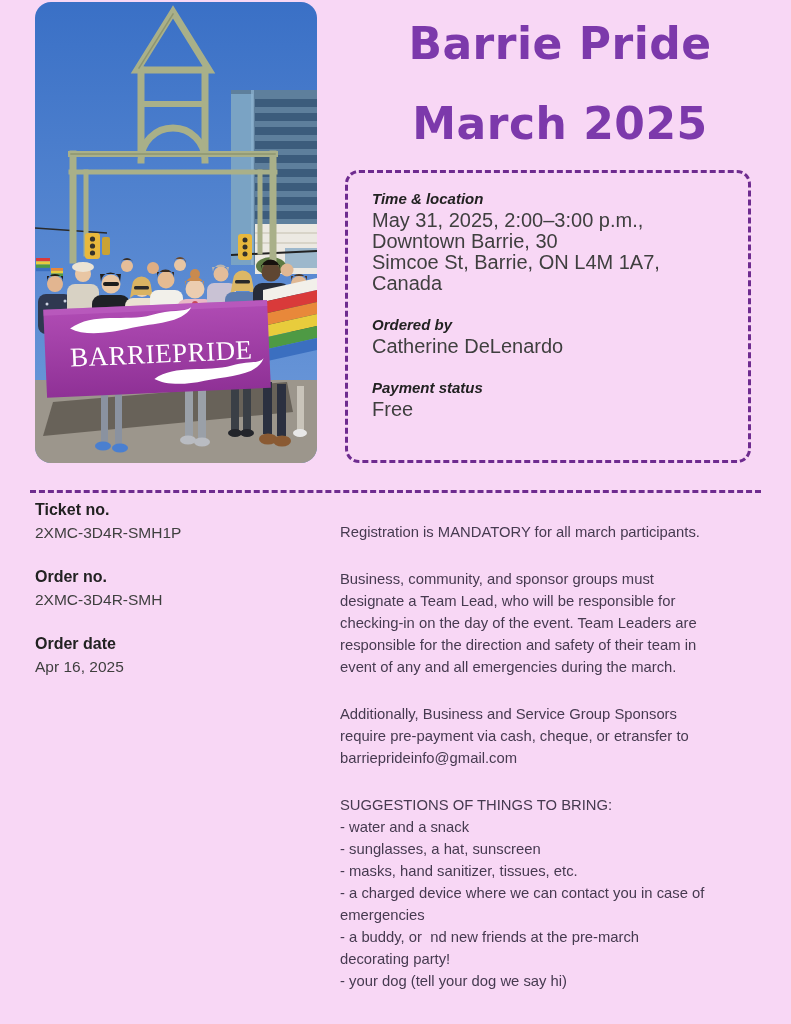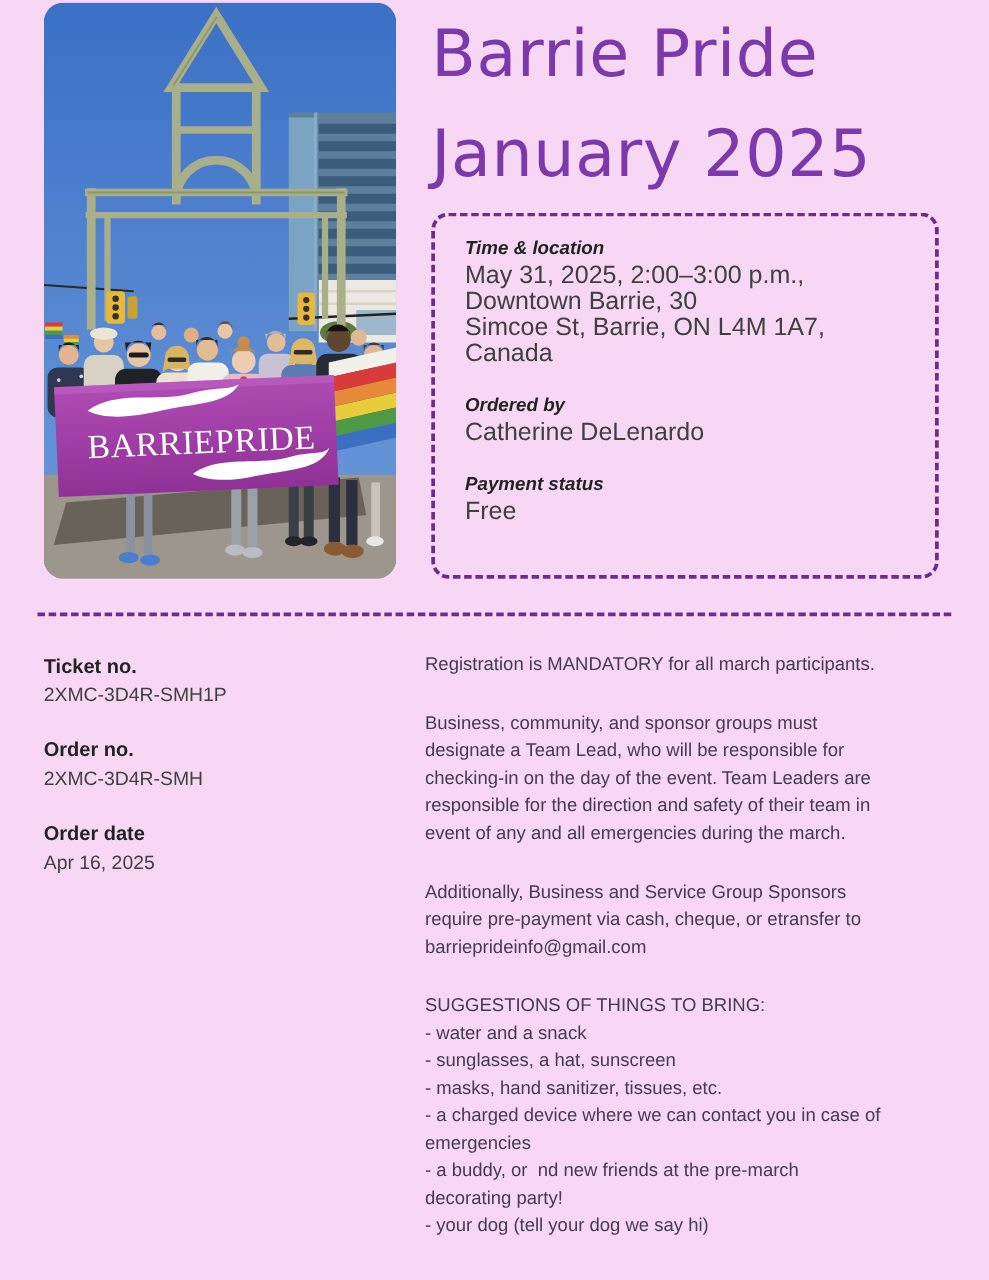--- a/index.html
+++ b/index.html
@@ -24,22 +24,22 @@
   .photo{
     position:absolute;left:35px;top:2px;width:282px;height:461px;
     border-radius:16px;overflow:hidden;
   }
   .photo svg{display:block;}
 
   
   .title{
     position:absolute;left:345px;top:4px;width:430px;
     font-family:"DejaVu Sans",sans-serif;
-    font-size:52px;line-height:80px;font-weight:400;
-    letter-spacing:0.5px;color:var(--accent_purple);
+    font-size:44px;line-height:80px;font-weight:700;
+    letter-spacing:0.5px;color:var(--accent_purple);text-align:center;
   }
 
   
   .card{
     position:absolute;left:345px;top:170px;width:406px;height:293px;
     box-sizing:border-box;
     border:3px dashed var(--dash_purple);
     border-radius:14px;
     padding:16px 24px;
   }
@@ -53,21 +53,21 @@
     white-space:pre-wrap;
   }
 
   
   .divider{
     position:absolute;left:30px;top:490px;width:731px;height:0;
     border-top:3px dashed var(--dash_purple);
   }
 
   
-  .order{position:absolute;left:35px;top:524px;width:260px;}
+  .order{position:absolute;left:35px;top:500px;width:260px;}
   .order .group{margin-bottom:24px;}
   .order .label{
     font-size:16px;font-weight:bold;color:var(--label_dark);line-height:20px;
   }
   .order .value{
     font-size:15.5px;color:var(--body_text);line-height:20px;margin-top:3px;
     white-space:pre-wrap;
   }
 
   
@@ -274,21 +274,21 @@
         <rect x="10" y="302" width="224" height="6" fill="#c266c6" opacity="0.5"></rect>
         <path d="M36,322 C60,306 92,318 118,312 C138,307 150,311 158,306 C148,322 120,320 98,324 C72,329 50,330 36,322 Z" fill="#ffffff"></path>
         <path d="M118,376 C140,362 170,372 196,366 C212,362 222,366 228,360 C220,378 192,376 168,380 C146,384 128,382 118,376 Z" fill="#ffffff"></path>
         <text x="126" y="360" text-anchor="middle" fill="#ffffff" font-family="Liberation Serif, serif" font-size="27" letter-spacing="0.5">BARRIEPRIDE</text>
       </g>
     </svg>
   </div>
 
   <div class="title">
     <div>Barrie Pride</div>
-    <div>January 2025</div>
+    <div>March 2025</div>
   </div>
 
   <div class="card">
     <div class="section">
       <div class="label">Time &amp; location</div>
       <div class="line">May 31, 2025, 2:00–3:00 p.m., Downtown Barrie, 30</div>
       <div class="line">Simcoe St, Barrie, ON L4M 1A7, Canada</div>
     </div>
     <div class="section">
       <div class="label">Ordered by</div>

